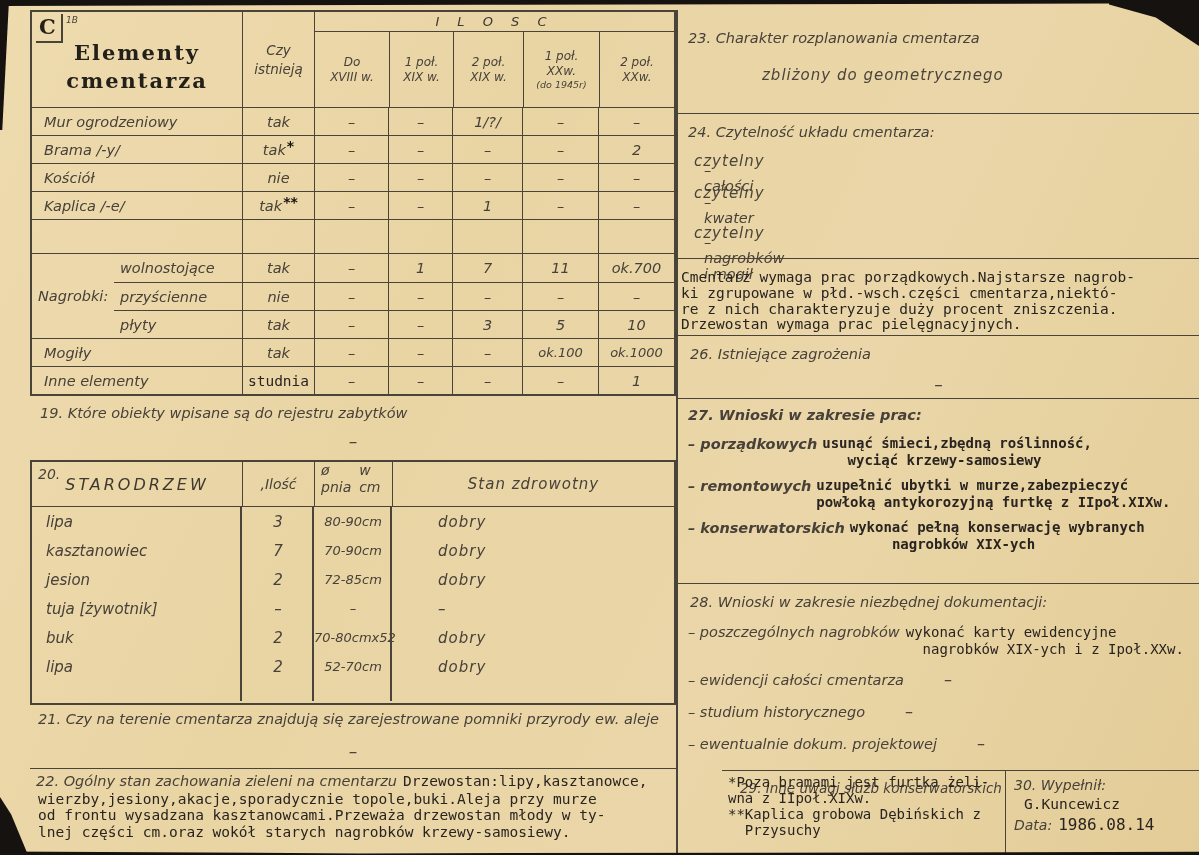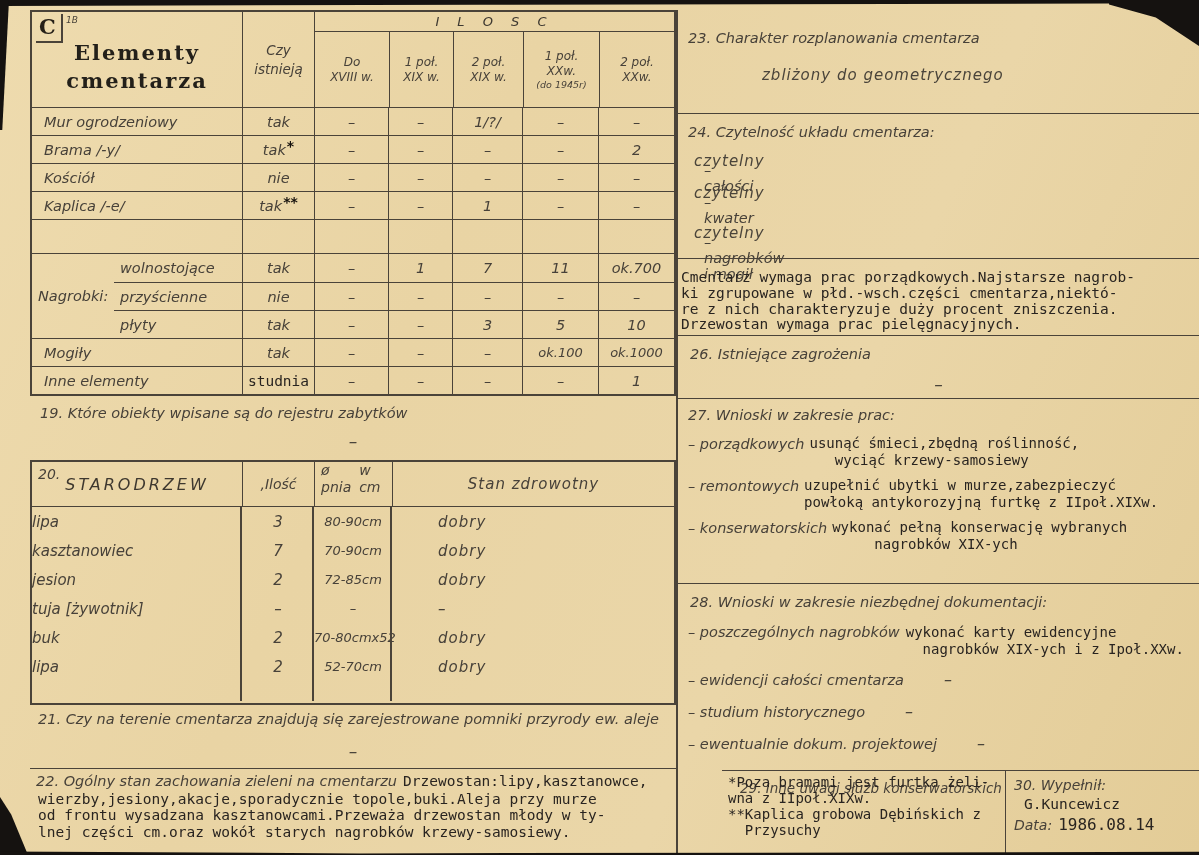--- a/index.html
+++ b/index.html
@@ -70,21 +70,21 @@
   .t2-num { position:absolute; top:4px; left:6px; font-size:14px; font-style:italic; }
   .t2-title { font-size:16px; letter-spacing:3px; font-style:italic; color:#3e382f; }
   .t2h-count { width:72px; border-left:1.6px solid #4a4339; display:flex; align-items:center; justify-content:center; font-size:14px; }
   .t2h-diam { width:78px; border-left:1.6px solid #4a4339; display:flex; flex-direction:row; align-items:flex-start;
     justify-content:center; padding-left:6px; font-size:14px; line-height:1.2; }
   .t2h-health { flex:1; border-left:1.6px solid #4a4339; display:flex; align-items:center; justify-content:center;
     font-size:15px; letter-spacing:1px; }
   .t2-body { position:relative; height:194px; }
   .t2-vline { position:absolute; top:0; bottom:0; width:1.6px; background:#4a4339; }
   .t2-row { display:flex; height:29px; align-items:center; }
-  .t2c-name { width:210px; font-size:15px; }
+  .t2c-name { width:210px; padding-left:14px; font-size:15px; }
   .t2c-count { width:72px; text-align:center; font-size:15px; }
   .t2c-diam { width:78px; text-align:center; font-size:13px; }
   .t2c-health { flex:1; padding-left:46px; font-size:15px; letter-spacing:1px; }
 
   
   #q22 { position:absolute; left:30px; top:768px; width:646px; height:87px; border-top:1.8px solid #4a4339; padding:4px 0 0 6px; }
   #q22 .l1 { display:flex; align-items:baseline; gap:6px; }
   #q22 .typed { font-size:14.5px; line-height:16.5px; }
   #q22 .block { margin-top:1px; margin-left:2px; }
 
@@ -105,21 +105,21 @@
   .s24-item .r-value { letter-spacing:1px; }
 
   #s25 { height:77px; }
   #s25 .r-label { position:absolute; top:2px; left:8px; font-size:13px; white-space:nowrap; }
   #s25 .typed { position:absolute; top:11px; left:3px; font-size:14.5px; line-height:15.8px; }
 
   #s26 { height:63px; }
   #s26 .r-label { position:absolute; top:10px; left:12px; }
   #s26 .q-dash { position:absolute; top:38px; left:0; width:100%; }
 
-  #s27 { height:185px; }
+  #s27 { height:185px;font-weight:bold; }
   #s27 .r-label { position:absolute; top:8px; left:10px; }
   .w-items27 { position:absolute; top:36px; left:10px; right:2px; }
   .w-item { display:flex; align-items:flex-start; margin-bottom:9px; }
   .w-item .lab { white-space:nowrap; font-size:14.5px; padding-top:1px; }
   .w-item .typed { margin-left:5px; font-size:14px; line-height:16.5px; }
 
   #s28 { height:187px; }
   #s28 .r-label { position:absolute; top:10px; left:12px; }
   .w-items28 { position:absolute; top:40px; left:10px; right:2px; }
   .d-item { display:flex; align-items:baseline; margin-bottom:13px; }

